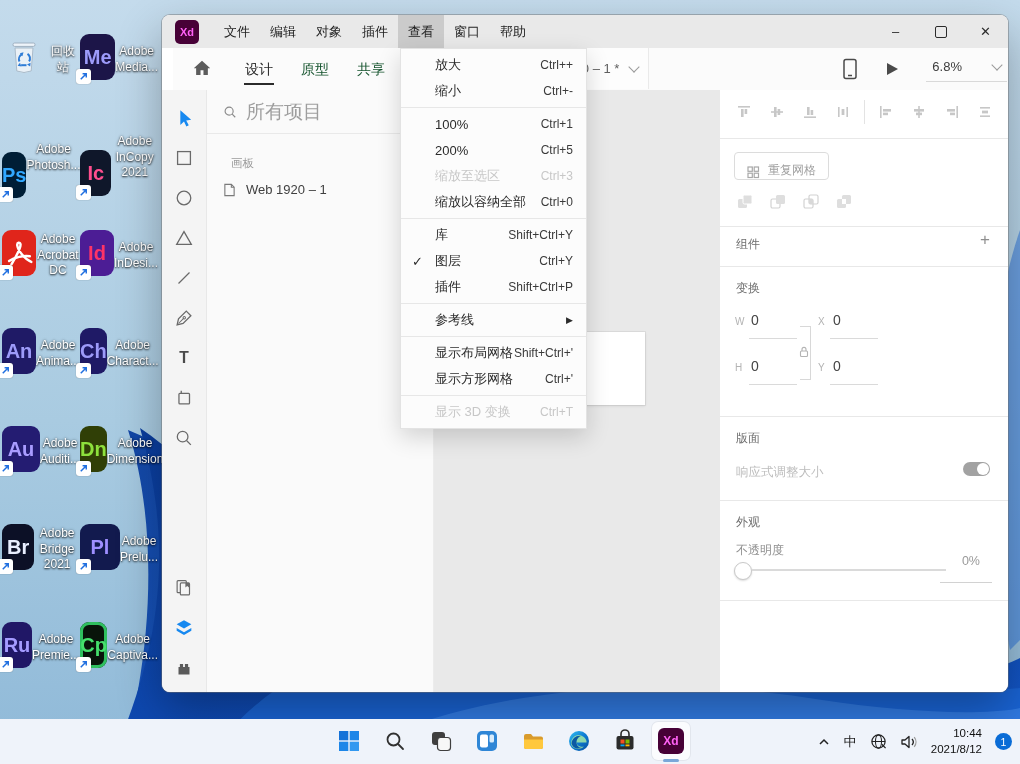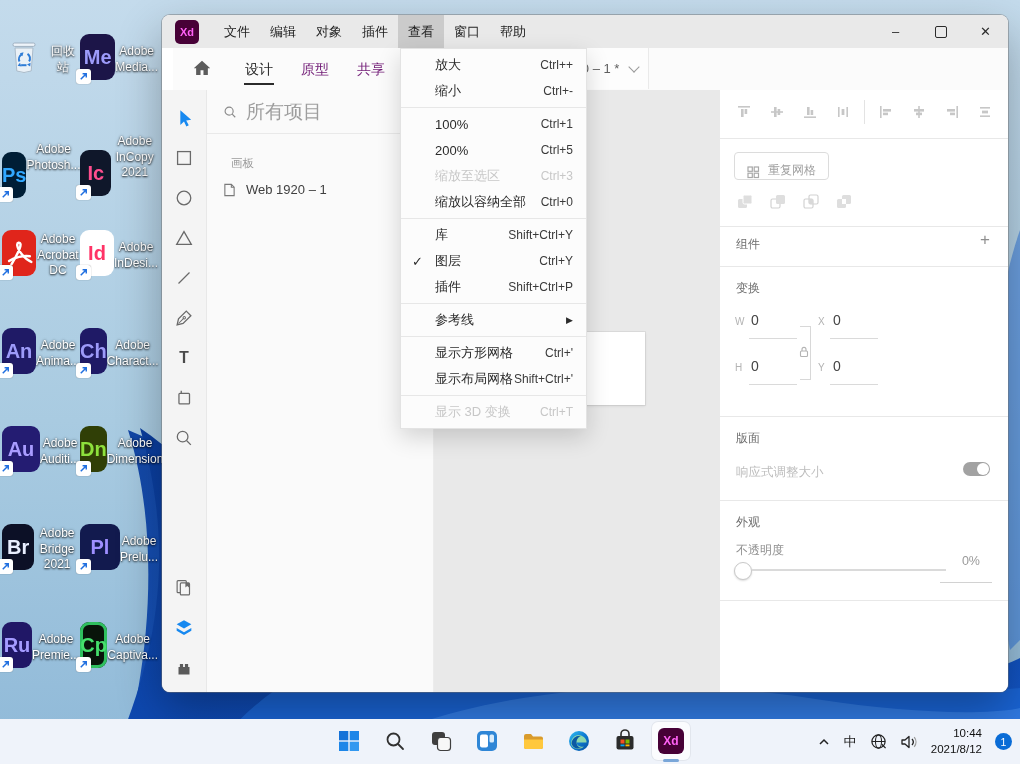--- a/index.html
+++ b/index.html
@@ -25,21 +25,21 @@
   .menus{display:flex;margin-left:15px}
   .menuitem{width:46px;height:33px;line-height:33px;text-align:center;font-size:13px;color:#1f1f1f}
   .menuitem.active{background:#cbcbcb}
   .wctrl{position:absolute;right:0;top:0;height:33px;display:flex}
   .wbtn{width:45px;height:33px;display:flex;align-items:center;justify-content:center;font-size:13px;color:#2b2b2b}
   .maxbox{width:10px;height:10px;border:1.2px solid #2b2b2b;border-radius:2px}
 
   .toolrow{position:absolute;left:11px;top:33px;width:100%;height:42px;background:#fbfbfb;border-bottom:2px solid #b91c1c}
   .homeic{position:absolute;left:18px;top:9px}
   .tabs{position:absolute;left:58px;top:0;height:42px;display:flex}
-  .tab{padding:0 14px;line-height:42px;font-size:14px;color:#701a75;position:relative}
+  .tab{padding:0 14px;line-height:42px;font-size:14px;color:#14532d;position:relative}
   .tab.active{color:#2b2b2b}
   .tab.active::after{content:"";position:absolute;left:13px;right:13px;bottom:5px;height:2px;background:#2b2b2b}
   .doctab{position:absolute;left:344px;top:0;height:41px;background:#fdfdfd;border-left:1px solid #eaeaea;border-right:1px solid #eaeaea;
     display:flex;align-items:center;padding:0 10px 0 12px;font-size:13px;color:#5f5f5f;white-space:nowrap}
   .chev{width:7px;height:7px;border-right:1.4px solid #9a9a9a;border-bottom:1.4px solid #9a9a9a;transform:rotate(45deg);margin-left:11px;margin-top:-3px;display:inline-block}
   .trcluster{position:absolute;right:12px;top:0;height:42px;display:flex;align-items:center;gap:26px}
   .zoomctl{display:flex;align-items:center;gap:20px;border-bottom:1px solid #d9d9d9;padding:3px 6px 7px 6px;font-size:13px;color:#3c3c3c}
 
   .content{position:absolute;top:75px;left:0;right:0;bottom:0;display:flex}
   .rail{width:45px;background:#f4f4f4;border-right:1px solid #e8e8e8;display:flex;flex-direction:column;align-items:center;padding:16px 0 12px;gap:16px;box-sizing:border-box}
@@ -199,21 +199,21 @@
             <svg width="11" height="11" viewBox="0 0 12 12">
               <path d="M3 9 L9 3 M5 3 h4 v4" stroke="#1f6fe0" stroke-width="1.6" fill="none"></path>
             </svg>
           </span>
       </div>
       <div class="dlabel">Adobe
 Acrobat DC</div>
     </div>
 
     <div class="dicon">
-      <div class="dbadge" style="background-color: #ffffff; text-align: center;">
+      <div class="dbadge" style="background-color: #4c1d95; text-align: center;">
         <span style="color: rgb(255, 51, 102);">Id</span>
         <span class="shct">
             <svg width="11" height="11" viewBox="0 0 12 12">
               <path d="M3 9 L9 3 M5 3 h4 v4" stroke="#1f6fe0" stroke-width="1.6" fill="none"></path>
             </svg>
           </span>
       </div>
       <div class="dlabel">Adobe
 InDesi...</div>
     </div>
@@ -352,20 +352,37 @@
           </svg>
       </div>
       <div class="tabs">
         <div class="tab active">设计</div>
         <div class="tab">原型</div>
         <div class="tab">共享</div>
       </div>
       <div class="doctab">
         <span>Web 1920 – 1 *</span>
         <span class="chev"></span>
+      </div>
+      <div class="trcluster">
+        <span>
+          <svg width="16" height="22" viewBox="0 0 16 22">
+              <rect x="2" y="1.5" width="12" height="19" rx="2" fill="none" stroke="#4a4a4a" stroke-width="1.5"></rect>
+              <line x1="6" y1="17.5" x2="10" y2="17.5" stroke="#4a4a4a" stroke-width="1.4"></line>
+            </svg>
+        </span>
+        <span>
+          <svg width="16" height="16" viewBox="0 0 16 16">
+              <path d="M3 2 L14 8 L3 14 Z" fill="#4a4a4a"></path>
+            </svg>
+        </span>
+        <div class="zoomctl">
+          <span>6.8%</span>
+          <span class="chev"></span>
+        </div>
       </div>
     </div>
 
     <div class="content">
 
       <div class="rail">
         <div class="tool">
           <svg width="22" height="22" viewBox="0 0 24 24">
               <path d="M8 3.5 L8 19.5 L12 15.8 L14.6 21.4 L17.2 20 L14.4 14.6 L19.8 14 Z" fill="#1789f0"></path>
             </svg>
@@ -646,26 +663,26 @@
         <span class="lbl">插件</span>
           <span class="sc">Shift+Ctrl+P</span>
         </div>
       <div class="vsep"></div>
       <div class="vrow">
         <span class="lbl">参考线</span>
           <span class="subarr">▶</span>
         </div>
       <div class="vsep"></div>
       <div class="vrow">
+        <span class="lbl">显示布局网格</span>
+          <span class="sc">Shift+Ctrl+'</span>
+        </div>
+      <div class="vrow">
         <span class="lbl">显示方形网格</span>
           <span class="sc">Ctrl+'</span>
-        </div>
-      <div class="vrow">
-        <span class="lbl">显示布局网格</span>
-          <span class="sc">Shift+Ctrl+'</span>
         </div>
       <div class="vsep"></div>
       <div class="vrow dis">
         <span class="lbl">显示 3D 变换</span>
           <span class="sc">Ctrl+T</span>
         </div>
     </div>
   </div>
 
   <div id="tb">

